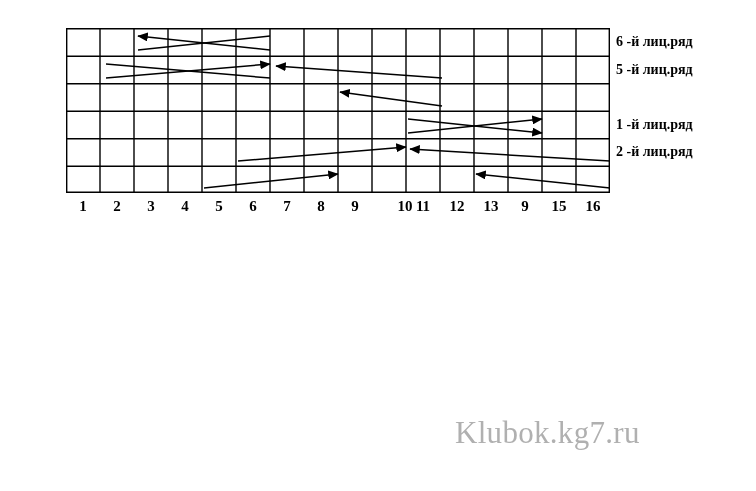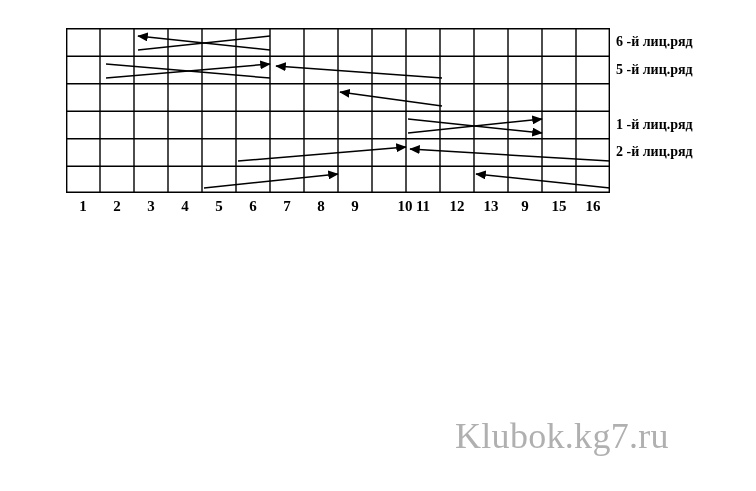--- a/index.html
+++ b/index.html
@@ -81,21 +81,21 @@
 
   #legend2 { left: 0; top: 320px; width: 756px; height: 60px; }
 
   #legend3 { left: 0; top: 400px; width: 756px; height: 60px; }
 
   
   #watermark {
     position: absolute;
     left: 455px;
     top: 415px;
-    font-size: 36px;
+    font-size: 31px;
     font-family: "Liberation Serif", serif;
     color: #9a9a9a;
     opacity: 0.78;
     letter-spacing: 0.3px;
     white-space: nowrap;
     pointer-events: none;
   }
 </style>
 </head>
 <body>

